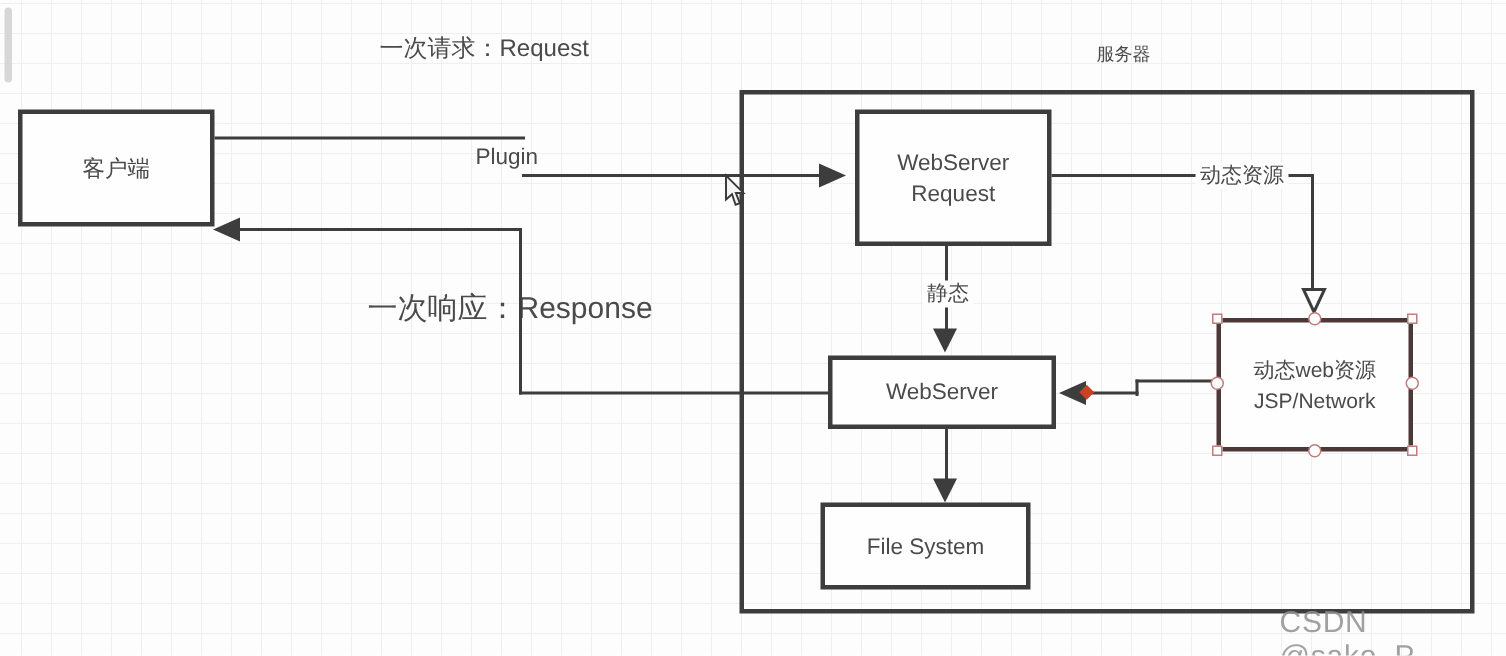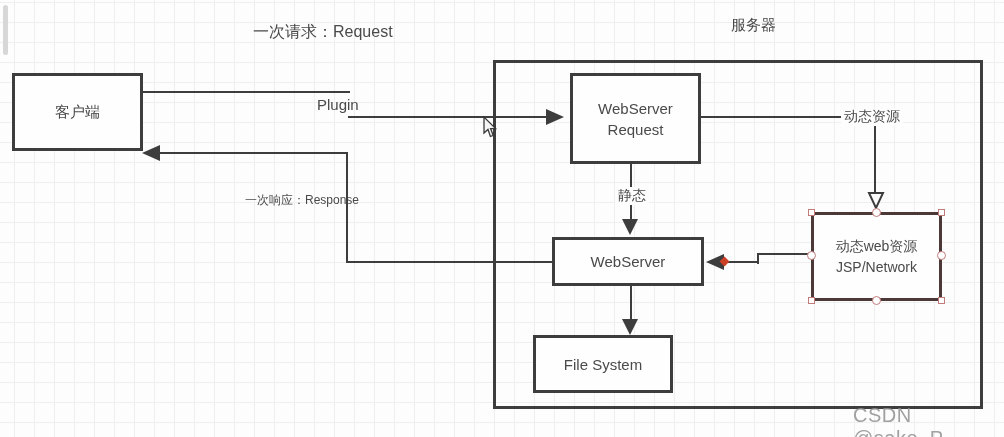--- a/index.html
+++ b/index.html
@@ -39,41 +39,41 @@
   svg{ position:absolute; overflow:visible; }
 </style>
 </head>
 <body>
 
 <div id="stage">
 
   <div class="scrollthumb"></div>
 
   <div class="lbl" style="left:253px; top:22px; font-size:16px;">一次请求：Request</div>
-  <div class="lbl" style="left:731px; top:16px; font-size:15px;">服务器</div>
+  <div class="lbl" style="left:731px; top:28px; font-size:12px;">服务器</div>
   <div class="lbl" style="left:317px; top:96px; font-size:15px;">Plugin</div>
-  <div class="lbl" style="left:245px; top:192px; font-size:12px;text-align:right;">一次响应：Response</div>
+  <div class="lbl" style="left:245px; top:192px; font-size:20px;text-align:right;">一次响应：Response</div>
 
   <div class="box" style="left:493px; top:60px; width:490px; height:349px; background:transparent;"></div>
 
   <div class="line" style="left:141px; top:91px; width:209px; height:2px;"></div>
   <div class="line" style="left:348px; top:116px; width:200px; height:2px;"></div>
   <div class="arr right" style="left:546px; top:109px;"></div>
 
   <div class="line" style="left:346px; top:261px; width:207px; height:2px;"></div>
   <div class="line" style="left:346px; top:152px; width:2px; height:111px;"></div>
   <div class="line" style="left:159px; top:152px; width:189px; height:2px;"></div>
   <div class="arr left" style="left:142px; top:145px;"></div>
 
   <div class="line" style="left:699px; top:116px; width:177px; height:2px;"></div>
   <div class="line" style="left:874px; top:116px; width:2px; height:77px;"></div>
   <svg style="left:867px; top:192px;" width="18" height="18">
     <polygon points="2,1 16,1 9,16" fill="#fdfdfd" stroke="#3d3d3d" stroke-width="2"></polygon>
   </svg>
-  <div class="lbl bgwhite" style="left:797px; top:108px; font-size:14px;margin-left:44px;">动态资源</div>
+  <div class="lbl bgwhite" style="left:797px; top:108px; font-size:14px;">动态资源</div>
 
   <div class="line" style="left:630px; top:162px; width:2px; height:58px;"></div>
   <div class="lbl bgwhite" style="left:615px; top:187px; font-size:14px;">静态</div>
   <div class="arr down" style="left:622px; top:219px;"></div>
 
   <div class="line" style="left:630px; top:285px; width:2px; height:35px;"></div>
   <div class="arr down" style="left:622px; top:319px;"></div>
 
   <div class="line" style="left:757px; top:253px; width:55px; height:2px;"></div>
   <div class="line" style="left:757px; top:253px; width:2px; height:11px;"></div>
@@ -87,21 +87,21 @@
 
   <div class="box" style="left:570px; top:73px; width:131px; height:91px; font-size:15px; line-height:1.4;">
     <span>WebServer</span>
     <span>Request</span>
   </div>
 
   <div class="box" style="left:552px; top:237px; width:152px; height:49px; font-size:15px;">
     <span>WebServer</span>
   </div>
 
-  <div class="box" style="left:533px; top:335px; width:140px; height:58px; font-size:15px;">
+  <div class="box" style="left:547px; top:335px; width:140px; height:58px; font-size:15px;">
     <span>File System</span>
   </div>
 
   <div class="box" style="left:811px; top:212px; width:131px; height:89px; font-size:14px; line-height:1.45; border-color:#4d3838;">
     <span>动态web资源</span>
     <span>JSP/Network</span>
   </div>
 
   <div class="hsq" style="left:808px; top:209px;"></div>
   <div class="hsq" style="left:938px; top:209px;"></div>

